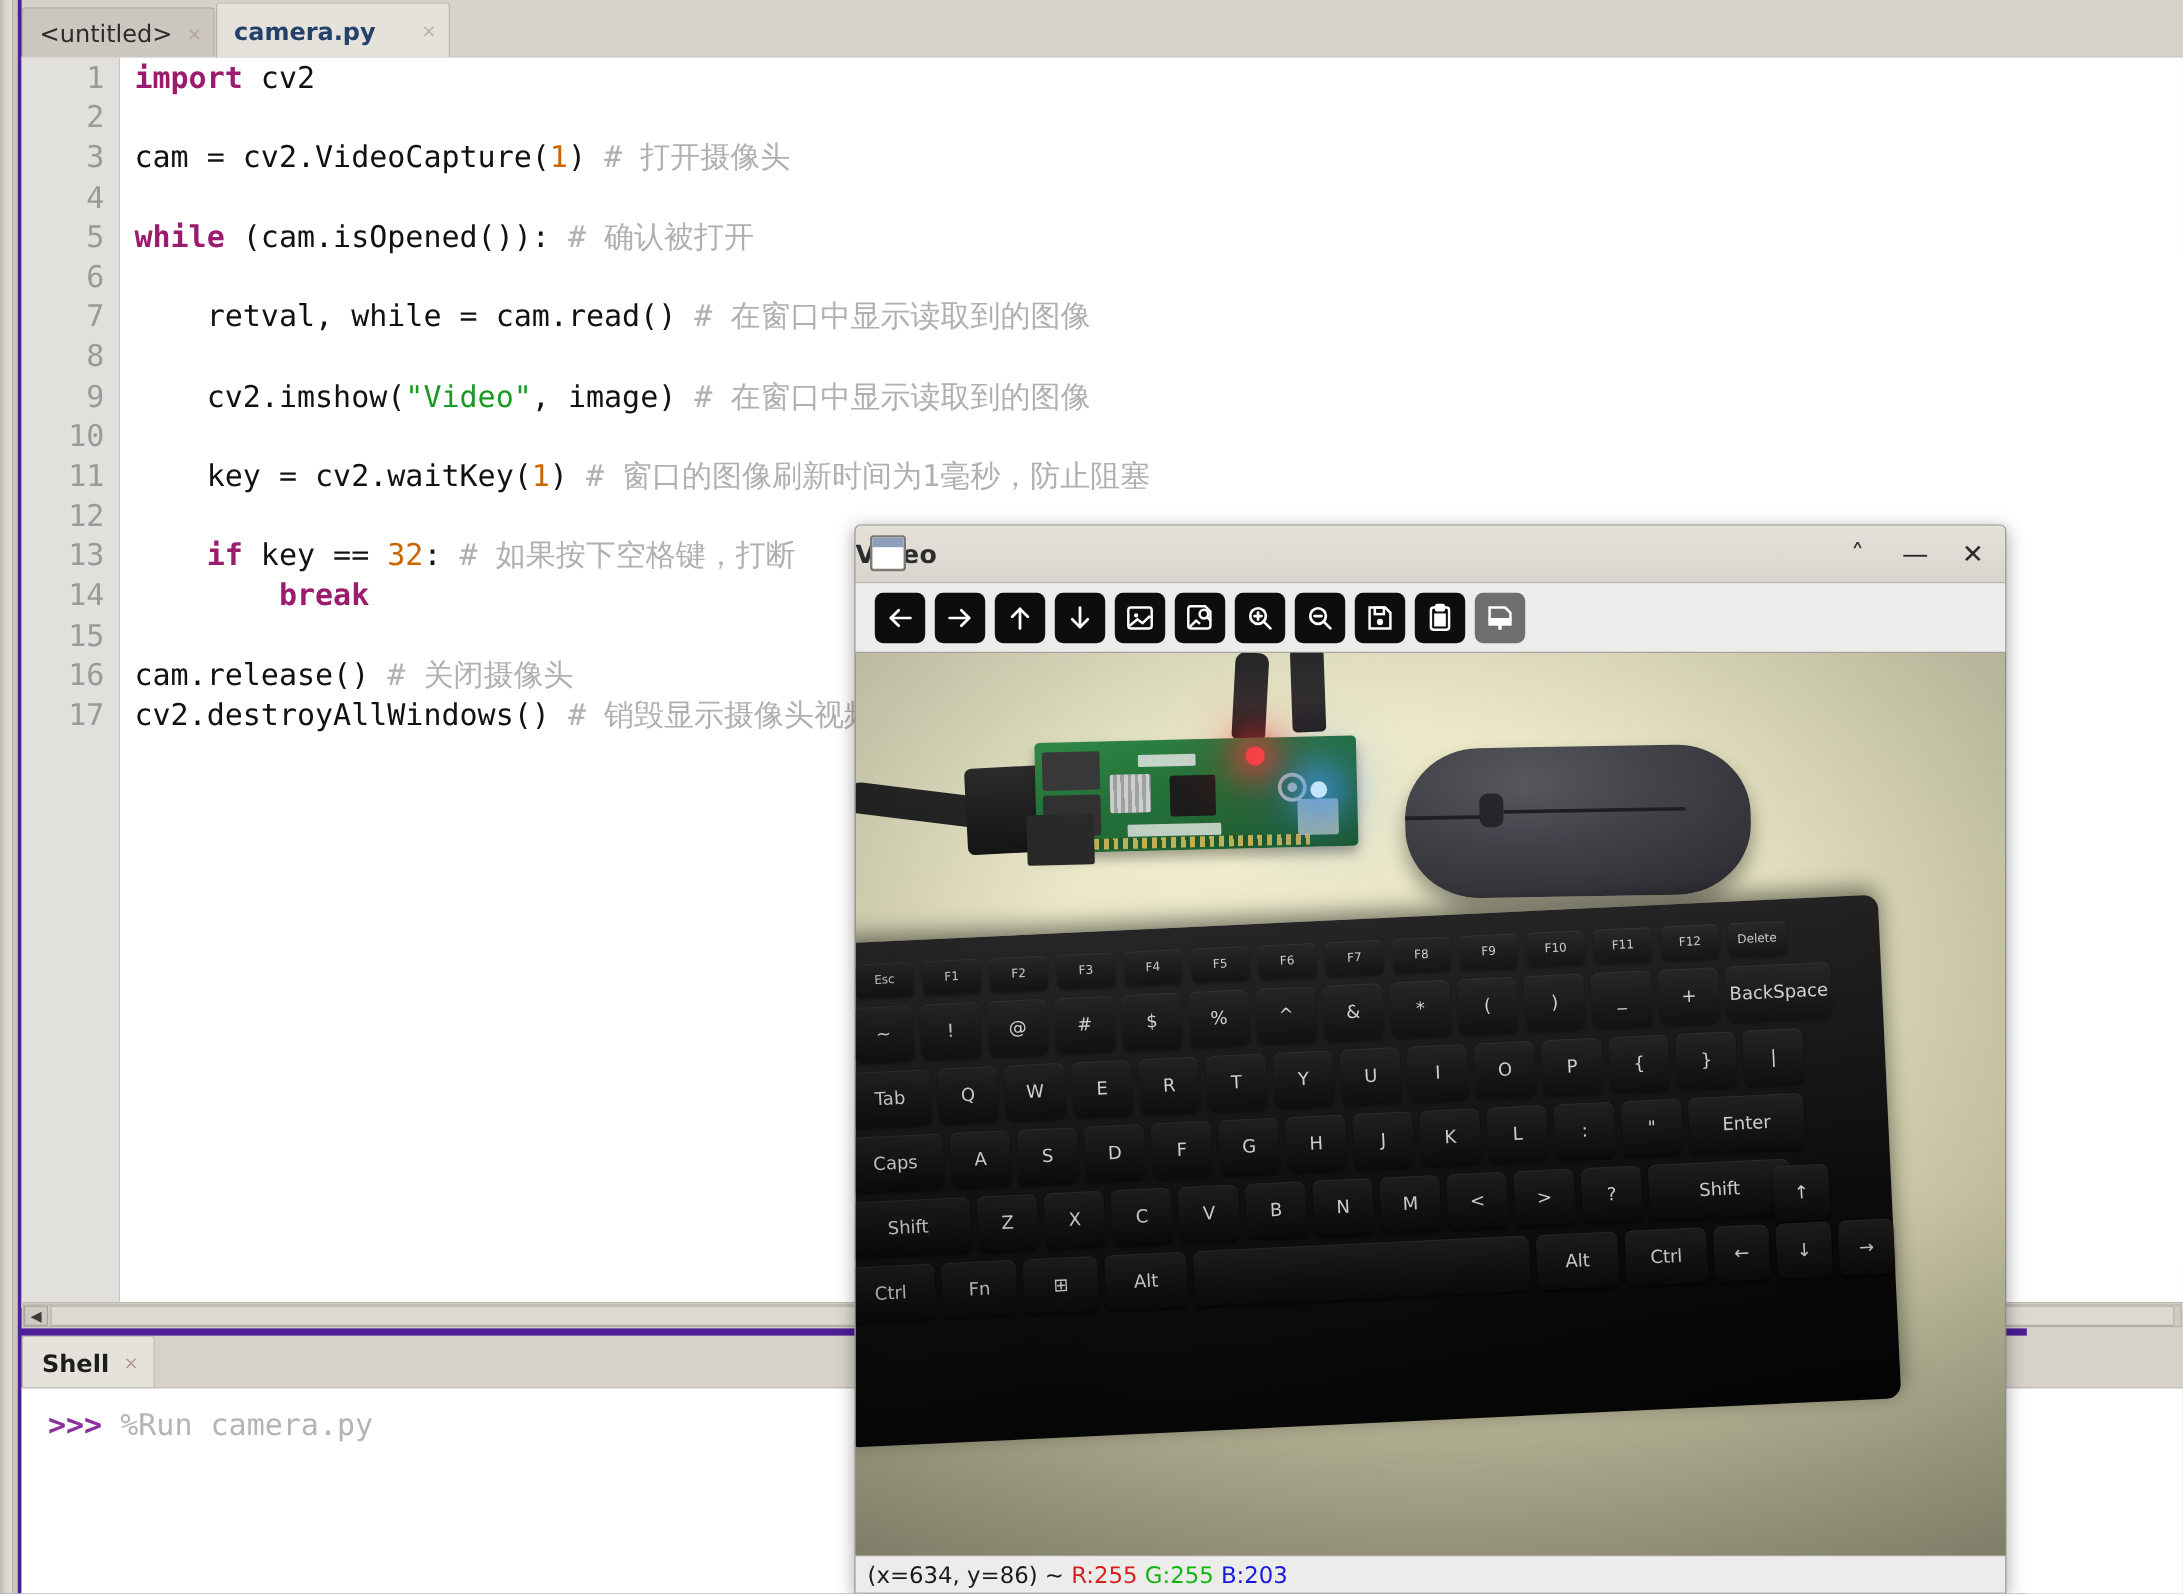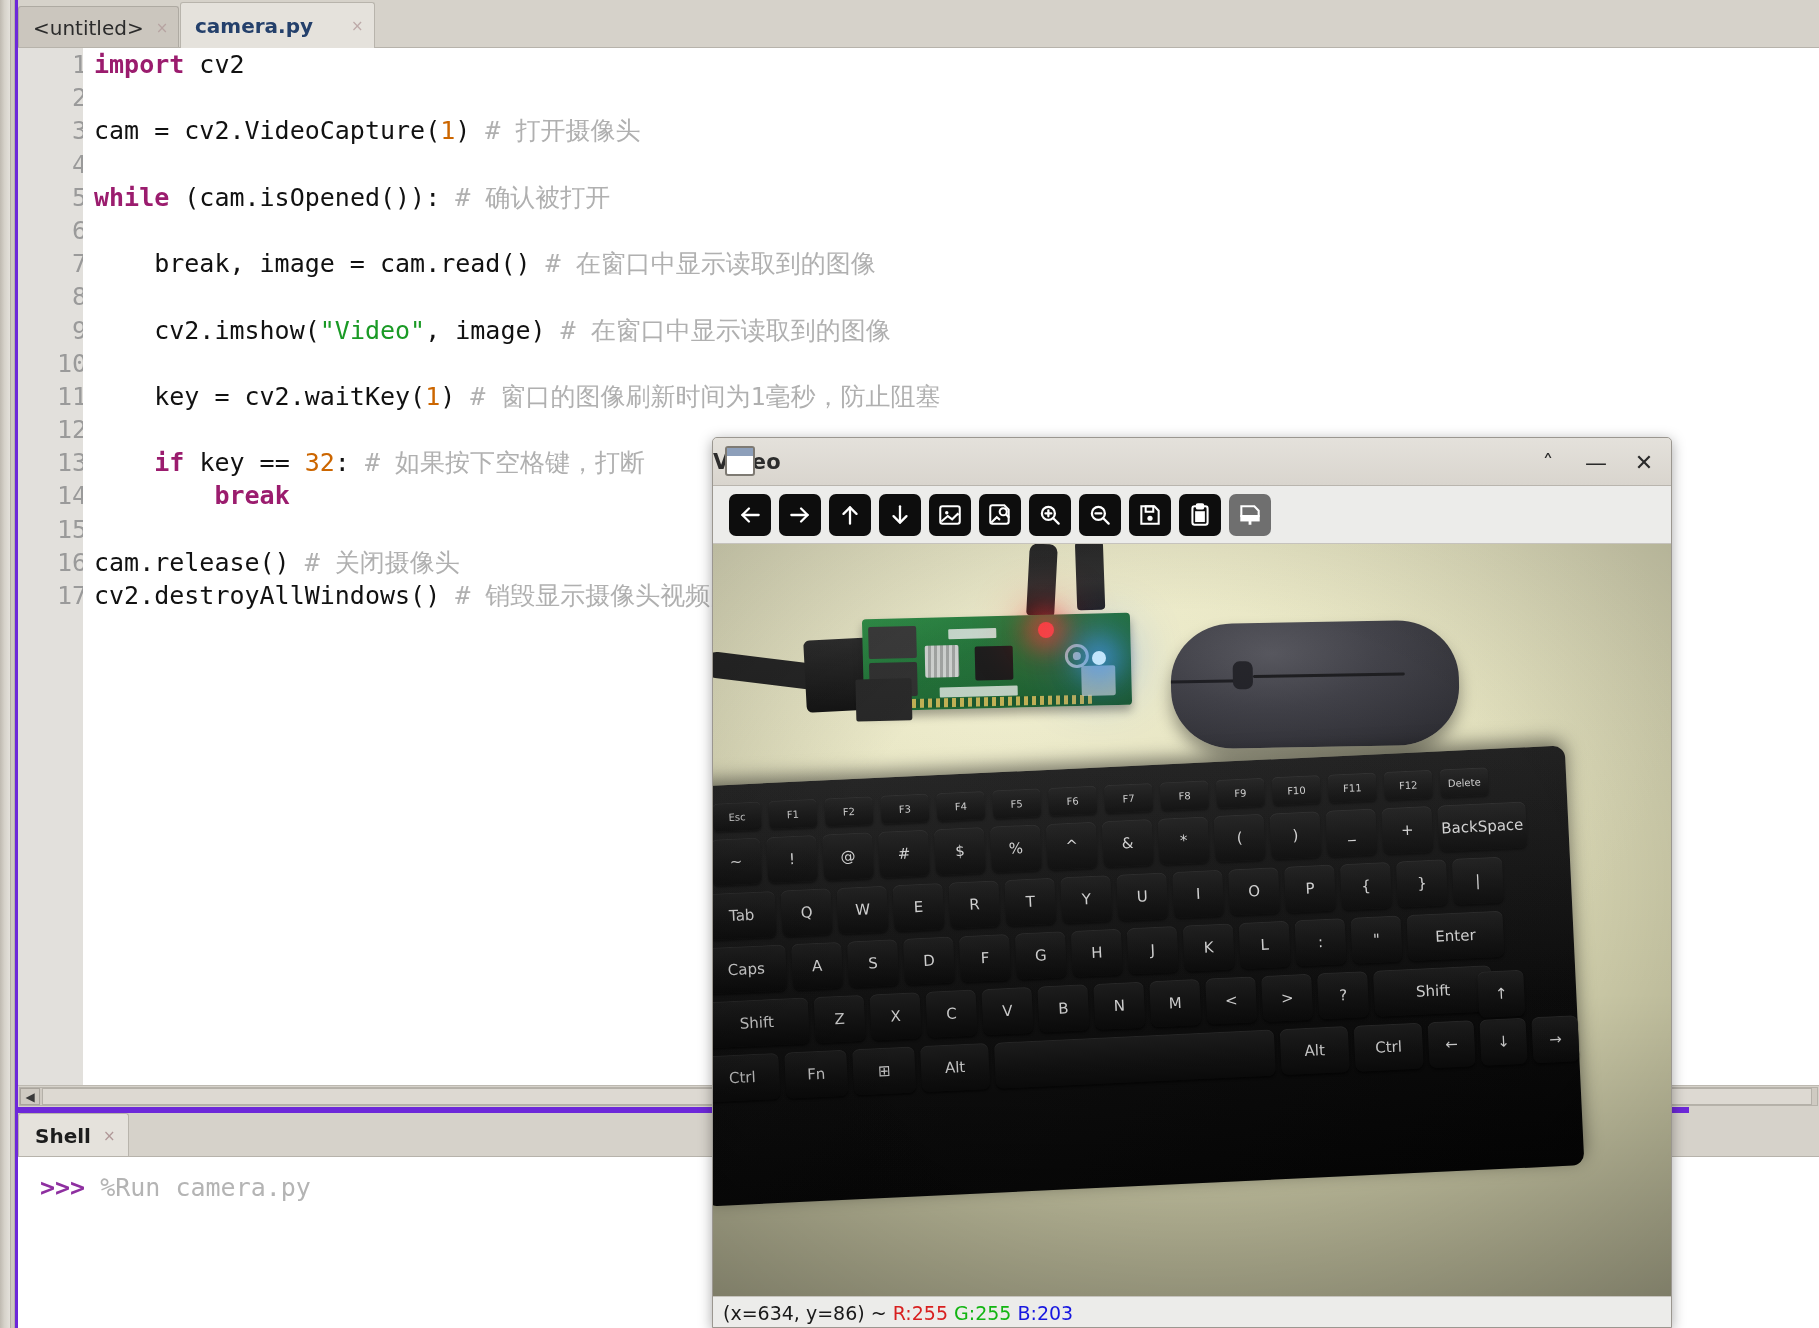--- a/index.html
+++ b/index.html
@@ -7,21 +7,21 @@
     width: 1819px; height: 1328px;
     overflow: hidden;
     background: #d6d2ca;
     font-family: "DejaVu Sans", sans-serif;
   }
 
   
   #app {
     position: relative;
     width: 1689px; height: 1328px;
-    background: #6d28d9;
+    background: #4c1d95;
   }
 
   
   .rail-left {
     position: absolute; left: 0; top: 0; width: 10px; height: 1328px;
     background: linear-gradient(to right, #bfbab1 0%, #d6d2ca 45%, #e4e1db 100%);
   }
   .rail-left2 {
     position: absolute; left: 10px; top: 0; width: 5px; height: 1328px;
     background: #cdc8c0;
@@ -74,21 +74,21 @@
   .gutter .ln {
     text-align: right;
     padding-right: 12px;
     color: #9a9a9a;
     font-family: "DejaVu Sans Mono", monospace;
     font-size: 25px;
     line-height: 33.2px;
     height: 33.2px;
   }
   .codearea {
-    position: absolute; left: 65px; top: 0; right: 0; height: 100%;
+    position: absolute; left: 83px; top: 0; right: 0; height: 100%;
     background: #ffffff;
     padding-left: 11px;
     overflow: hidden;
   }
   .codeline {
     font-family: "DejaVu Sans Mono", monospace;
     font-size: 25px;
     line-height: 33.2px;
     height: 33.2px;
     white-space: pre;
@@ -443,21 +443,21 @@
         <div class="ln">16</div>
         <div class="ln">17</div>
       </div>
     <div class="codearea" id="codearea">
         <div class="codeline"><span class="kw">import</span><span> cv2</span></div>
         <div class="codeline">&nbsp;</div>
         <div class="codeline"><span>cam = cv2.VideoCapture(</span><span class="num">1</span><span>) </span><span class="cmt"># 打开摄像头</span></div>
         <div class="codeline">&nbsp;</div>
         <div class="codeline"><span class="kw">while</span><span> (cam.isOpened()): </span><span class="cmt"># 确认被打开</span></div>
         <div class="codeline">&nbsp;</div>
-        <div class="codeline"><span>    break, image = cam.read() </span><span class="cmt"># 在窗口中显示读取到的图像</span></div>
+        <div class="codeline"><span>    retval, while = cam.read() </span><span class="cmt"># 在窗口中显示读取到的图像</span></div>
         <div class="codeline">&nbsp;</div>
         <div class="codeline"><span>    cv2.imshow(</span><span class="str">"Video"</span><span>, image) </span><span class="cmt"># 在窗口中显示读取到的图像</span></div>
         <div class="codeline">&nbsp;</div>
         <div class="codeline"><span>    key = cv2.waitKey(</span><span class="num">1</span><span>) </span><span class="cmt"># 窗口的图像刷新时间为1毫秒，防止阻塞</span></div>
         <div class="codeline">&nbsp;</div>
         <div class="codeline"><span>    </span><span class="kw">if</span><span> key == </span><span class="num">32</span><span>: </span><span class="cmt"># 如果按下空格键，打断</span></div>
         <div class="codeline"><span>        </span><span class="kw">break</span></div>
         <div class="codeline">&nbsp;</div>
         <div class="codeline"><span>cam.release() </span><span class="cmt"># 关闭摄像头</span></div>
         <div class="codeline"><span>cv2.destroyAllWindows() </span><span class="cmt"># 销毁显示摄像头视频的窗口</span></div>

